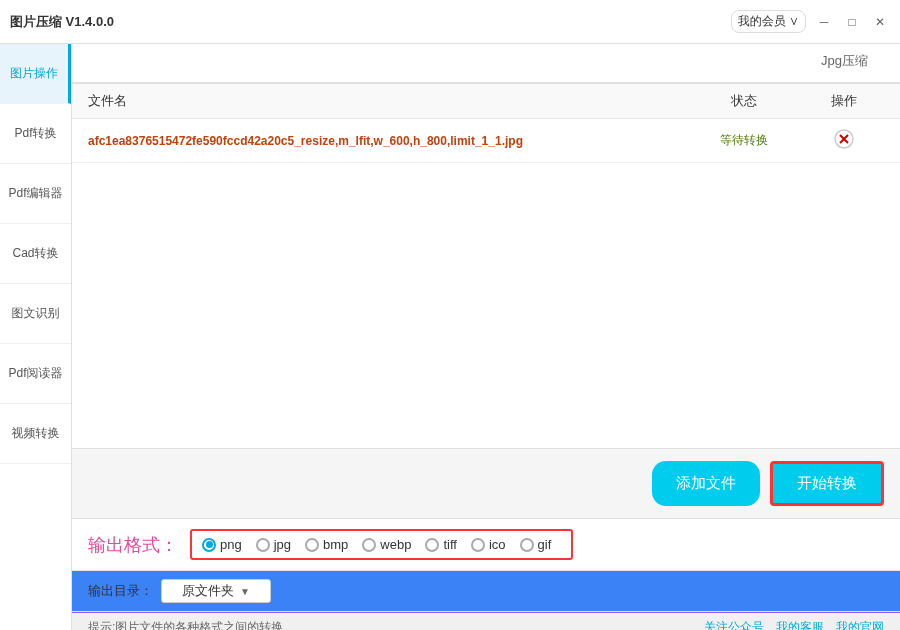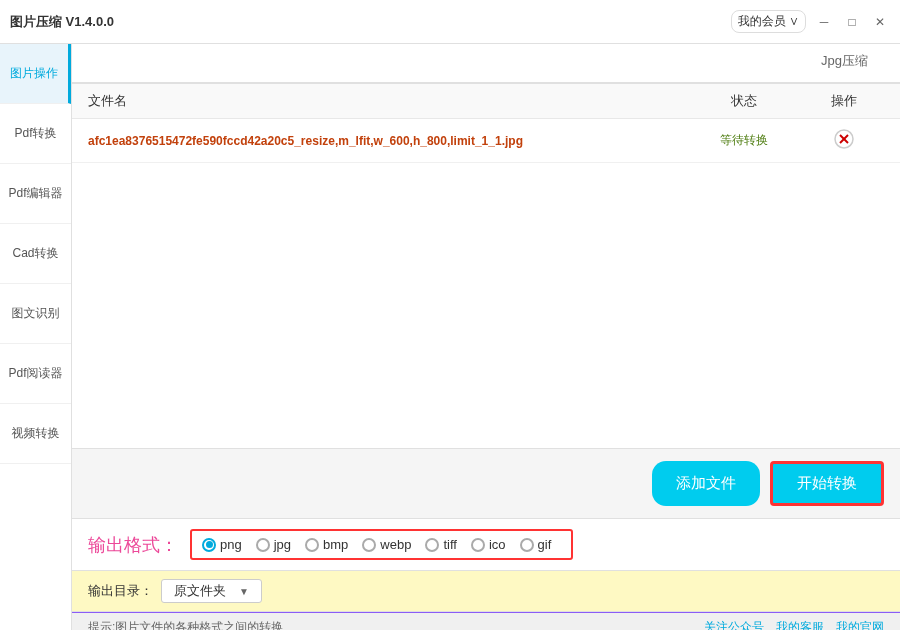--- a/index.html
+++ b/index.html
@@ -245,42 +245,42 @@
     .radio-circle.checked::after {
       content: '';
       width: 7px;
       height: 7px;
       border-radius: 50%;
       background: #00aadd;
     }
 
     
     .output-dir-area {
-      background: #fef9c3;
+      background: #3b82f6;
       padding: 8px 16px;
       display: flex;
       align-items: center;
       gap: 8px;
       border-bottom: 1px solid #e0e0e0;
     }
     .output-dir-label {
       font-size: 13px;
       color: #333;
     }
     .dir-select {
       display: flex;
       align-items: center;
       border: 1px solid #ccc;
       border-radius: 3px;
-      padding: 2px 12px;
+      padding: 2px 20px;
       background: white;
       cursor: pointer;
       font-size: 13px;
       color: #333;
-      gap: 13px;
+      gap: 6px;
     }
 
     
     .status-bar {
       height: 30px;
       background: #f0f0f0;
       display: flex;
       align-items: center;
       justify-content: space-between;
       padding: 0 16px;

